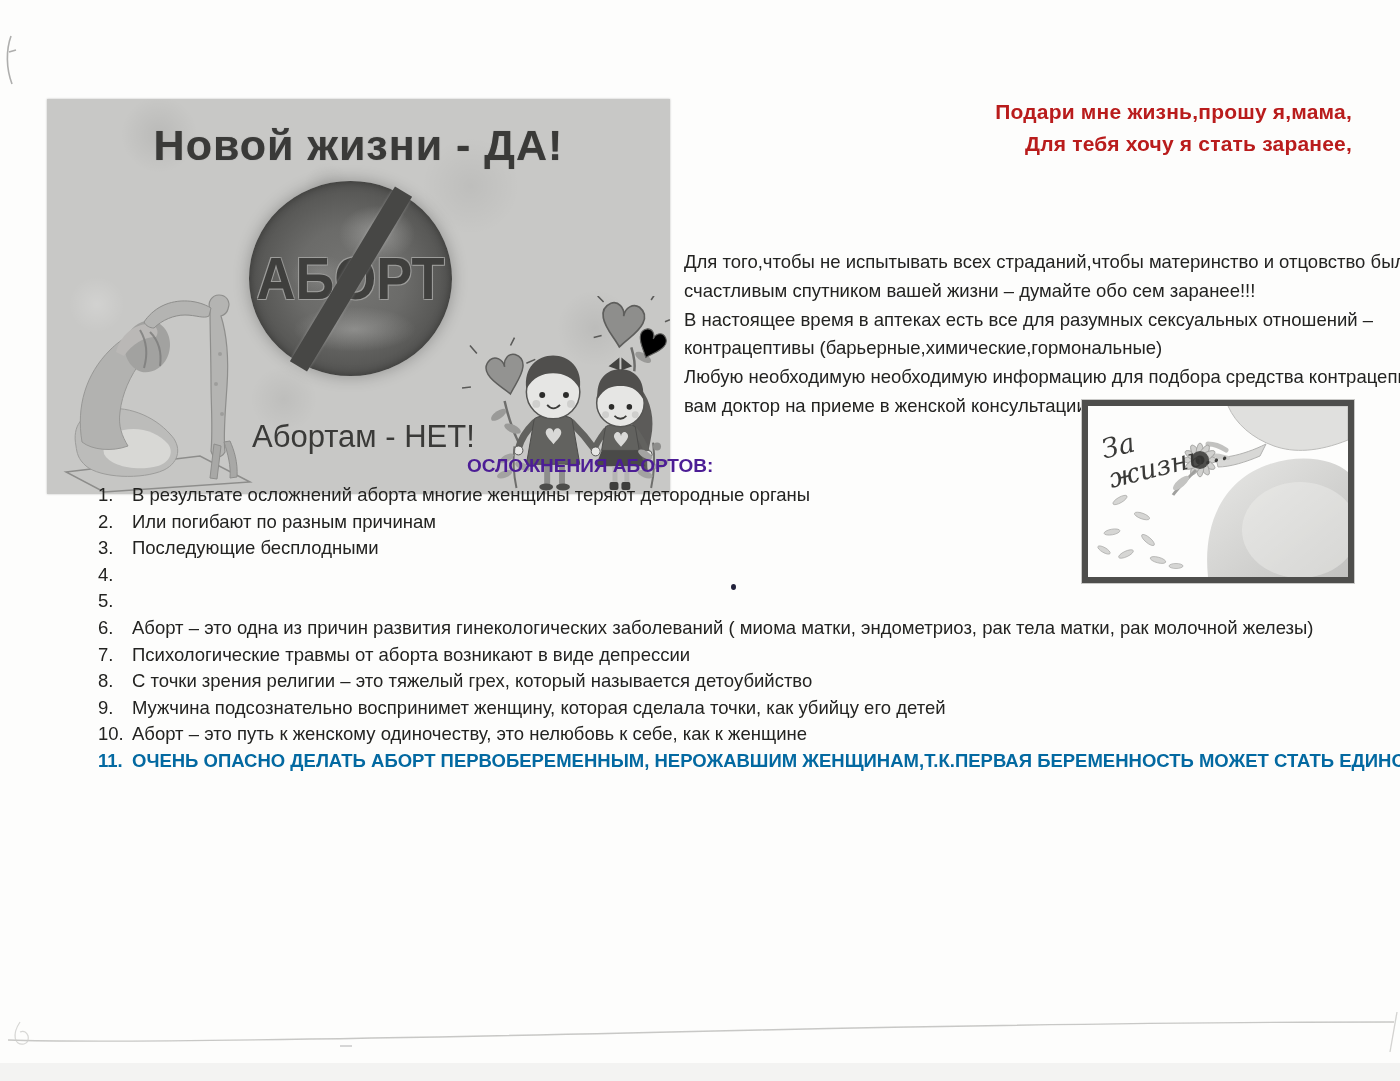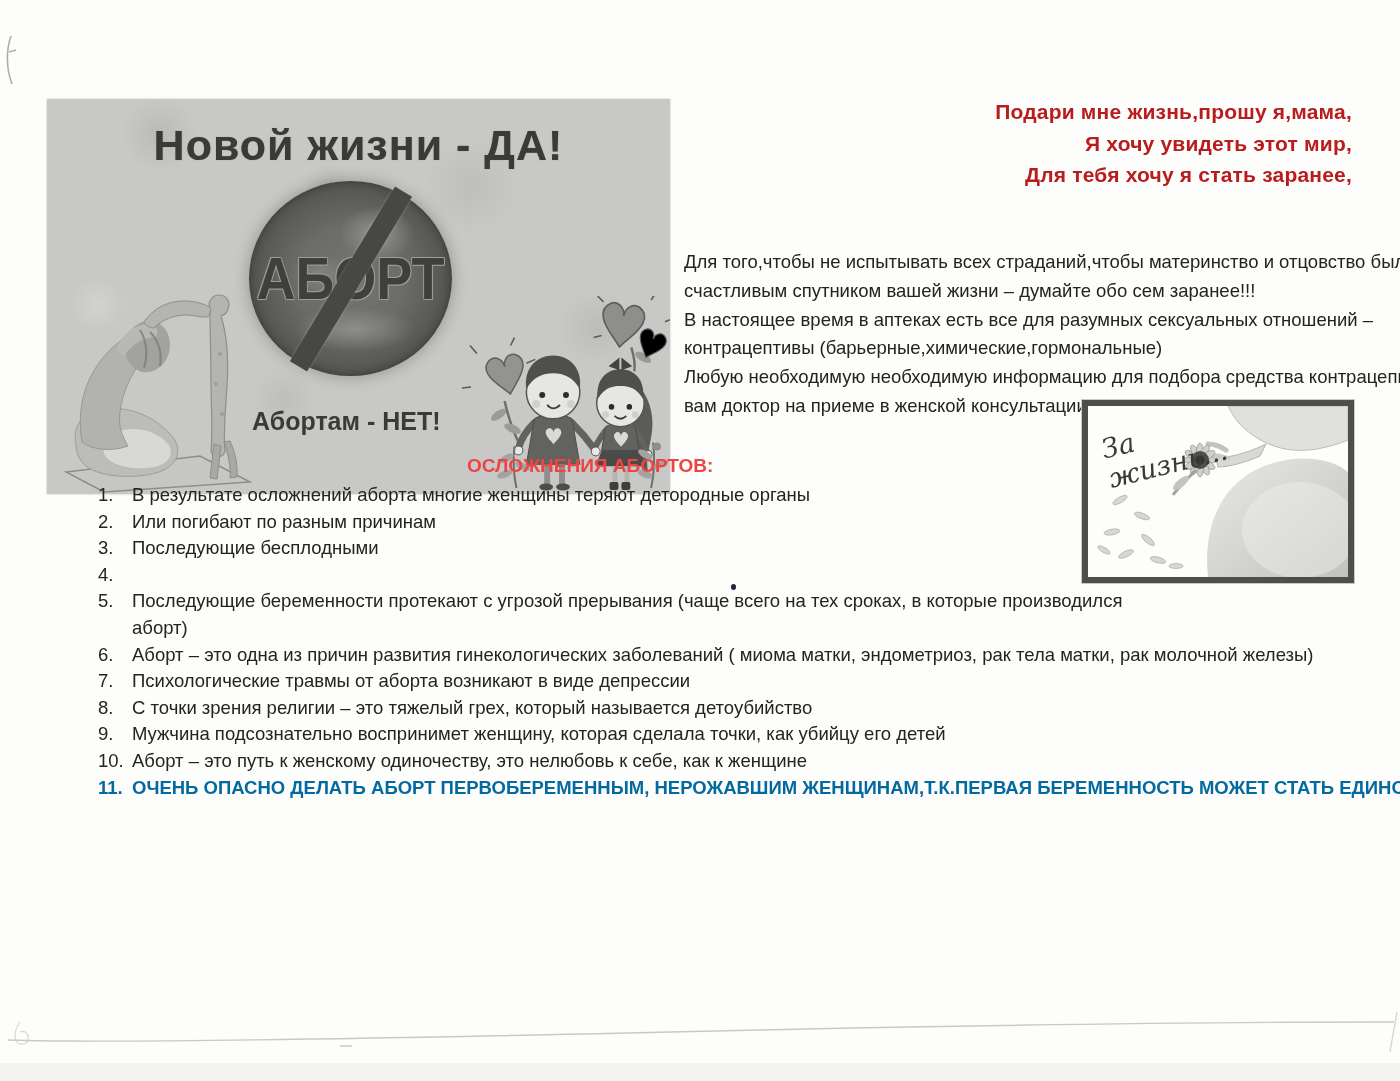--- a/index.html
+++ b/index.html
@@ -50,22 +50,22 @@
     text-shadow:1px 1px 0 #9d9d9b, -1px -1px 0 #9d9d9b, 1px -1px 0 #8f8f8d, -1px 1px 0 #8f8f8d;
     white-space:nowrap;
   }
   .no-sign-slash{
     position:absolute;z-index:2;left:calc(50% - 10px);top:-4px;
     width:20px;height:204px;background:#474745;
     transform:rotate(31deg);
     box-shadow:0 0 3px rgba(220,220,220,.35);
   }
   .poster-slogan{
-    position:absolute;left:205px;top:308px;
-    font-size:25px;font-weight:bold;color:#3a3a38;white-space:nowrap;
+    position:absolute;left:205px;top:320px;
+    font-size:31px;font-weight:normal;color:#3a3a38;white-space:nowrap;
   }
   .statue-svg{position:absolute;left:5px;top:195px;width:205px;height:200px;}
   .children-svg{position:absolute;left:410px;top:197px;width:213px;height:198px;}
 
   
   .poem{
     position:absolute;right:48px;top:96px;text-align:right;
     font-size:21px;font-weight:bold;color:#b91c1c;line-height:31.5px;
     letter-spacing:.2px;white-space:nowrap;
   }
@@ -87,21 +87,21 @@
     position:absolute;left:16px;top:14px;z-index:2;
     font-family:"DejaVu Serif",serif;font-style:italic;
     font-size:27px;line-height:30px;color:#3a3a38;
     transform:rotate(-14deg);white-space:pre-line;
   }
   .belly-svg{position:absolute;left:0;top:0;width:260px;height:171px;}
 
   
   .comp-heading{
     position:absolute;left:467px;top:455px;
-    font-size:19px;font-weight:bold;color:#ef4444;white-space:nowrap;
+    font-size:19px;font-weight:bold;color:#4c1d95;white-space:nowrap;
   }
   .comp-list{position:absolute;left:98px;top:482px;width:1280px;font-size:18.5px;line-height:26.6px;color:#232321;}
   .li{display:flex;}
   .li .num{flex:0 0 34px;}
   .li .txt{white-space:pre;}
   .li.bold{font-weight:bold;color:#0369a1;justify-content:space-between;}
 
   
   .artifact{position:absolute;pointer-events:none;}
   .ink-dot{left:731px;top:584px;width:5px;height:6px;border-radius:50%;background:#22223c;}
@@ -210,21 +210,20 @@
         <ellipse cx="190" cy="180" rx="8" ry="3.5" transform="rotate(20 190 180)" fill="#a3a3a1"></ellipse>
         <circle cx="202" cy="152" r="4" fill="#8e8e8c"></circle>
       </g>
     </svg>
 
     <div class="poster-slogan">Абортам - НЕТ!</div>
   </div>
 
   <div class="poem">
     <div>Подари мне жизнь,прошу я,мама,</div>
-    <div>Я хочу увидеть этот мир,</div>
     <div>Для тебя хочу я стать заранее,</div>
   </div>
 
   <div class="intro">Для того,чтобы не испытывать всех страданий,чтобы материнство и отцовство было
 счастливым спутником вашей жизни – думайте обо сем заранее!!!
 В настоящее время в аптеках есть все для разумных сексуальных отношений –
 контрацептивы (барьерные,химические,гормональные)
 Любую необходимую необходимую информацию для подбора средства контрацепции даст
 вам доктор на приеме в женской консультации</div>
 
@@ -284,22 +283,20 @@
       </div>
     <div class="li">
         <span class="num">3.</span>
         <span class="txt">Последующие бесплодными</span>
       </div>
     <div class="li">
         <span class="num">4.</span>
       </div>
     <div class="li">
         <span class="num">5.</span>
-        <span class="txt">Последующие беременности протекают с угрозой прерывания (чаще всего на тех сроках, в которые производился
-аборт)</span>
       </div>
     <div class="li">
         <span class="num">6.</span>
         <span class="txt">Аборт – это одна из причин развития гинекологических заболеваний ( миома матки, эндометриоз, рак тела матки, рак молочной железы)</span>
       </div>
     <div class="li">
         <span class="num">7.</span>
         <span class="txt">Психологические травмы от аборта возникают в виде депрессии</span>
       </div>
     <div class="li">

